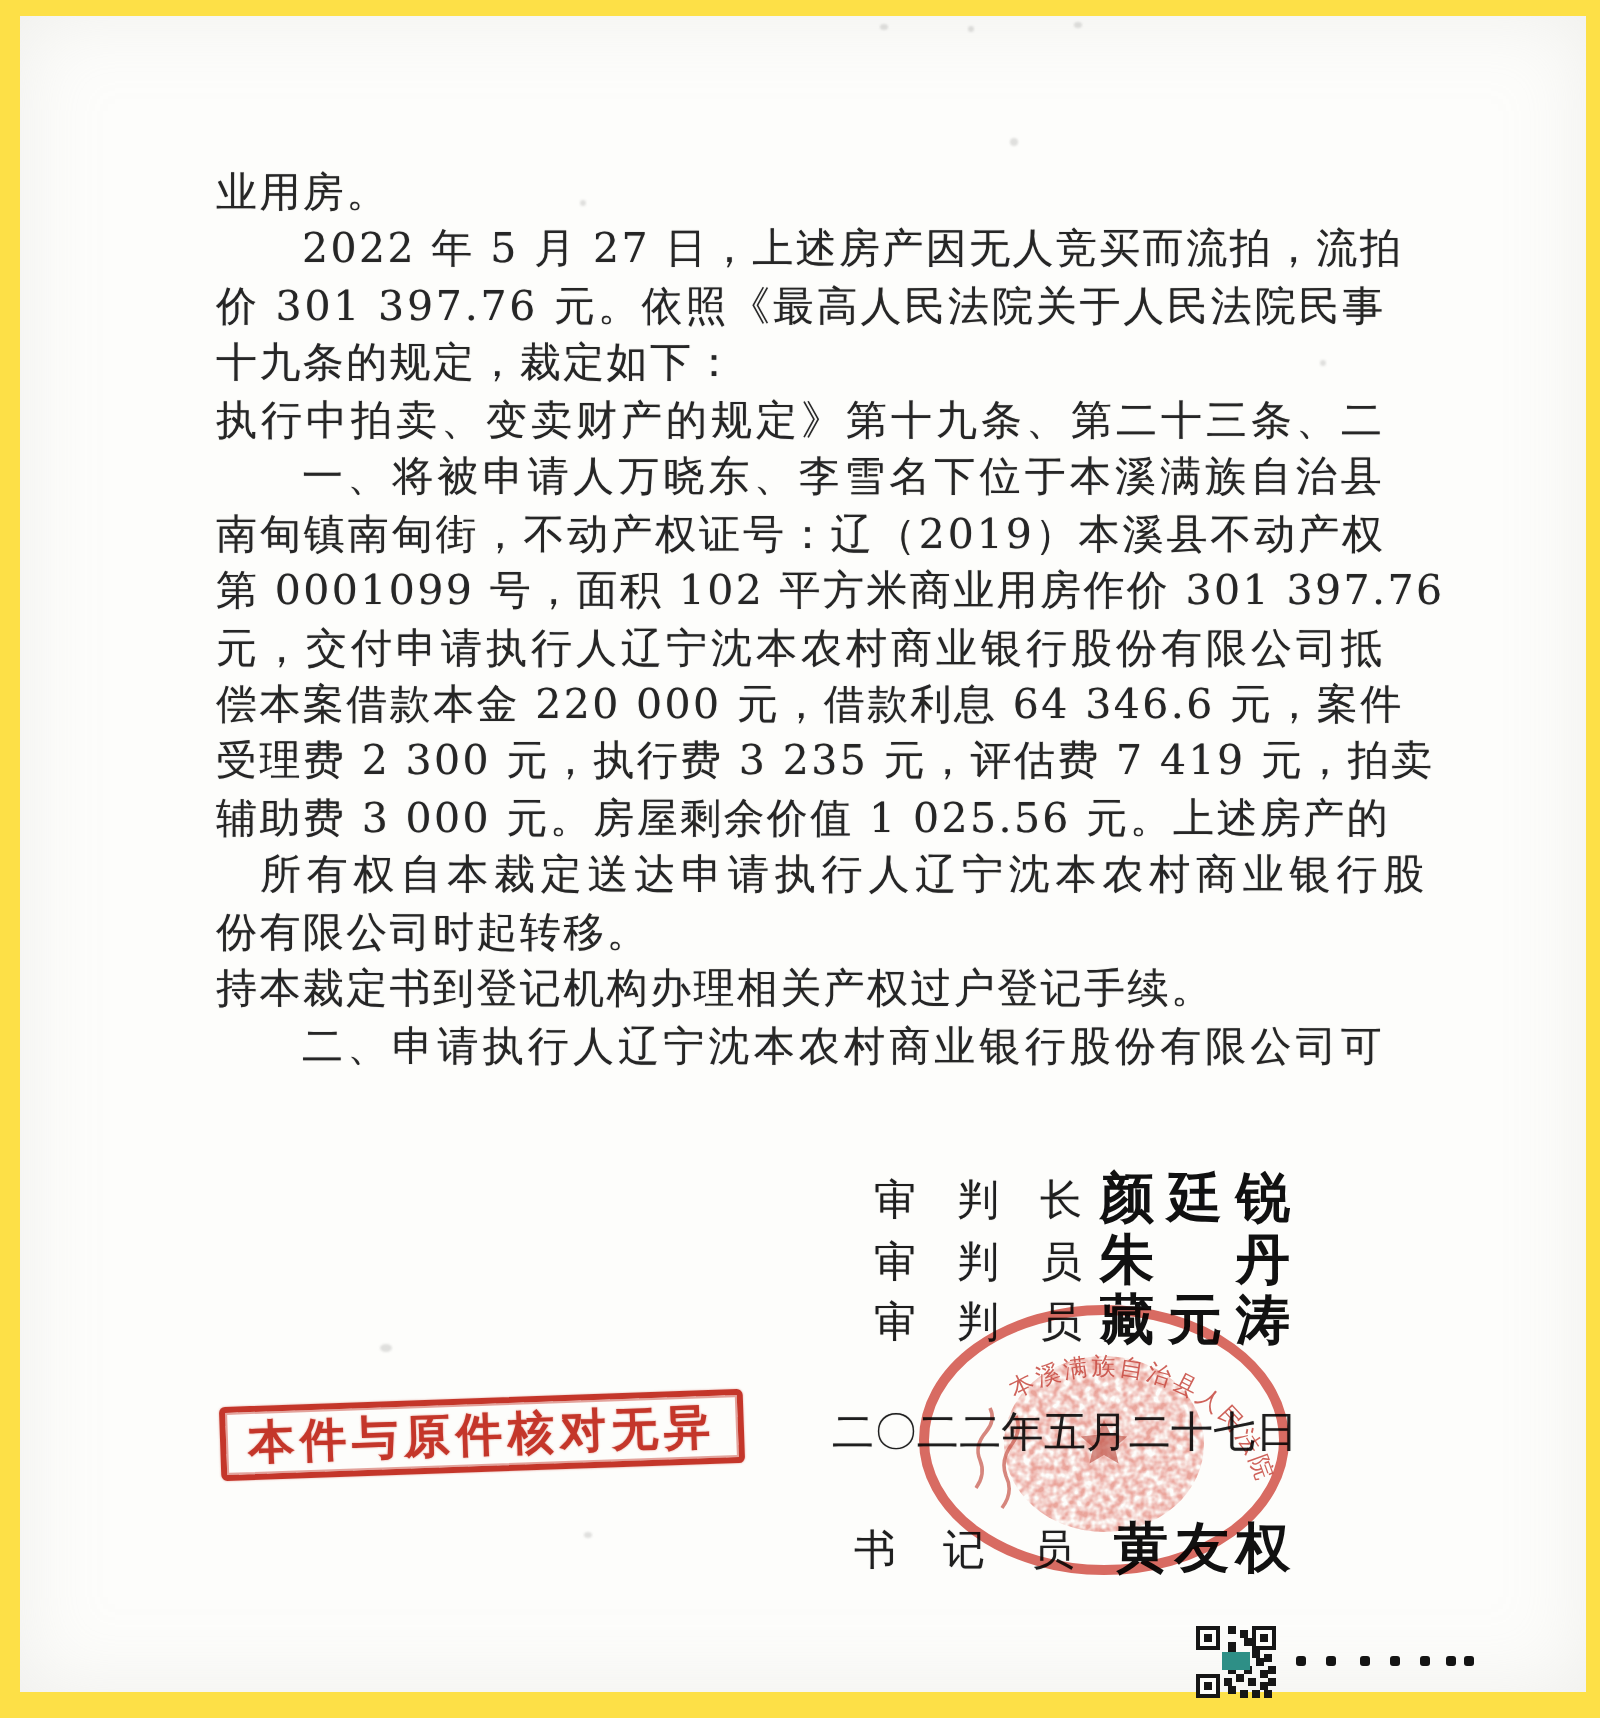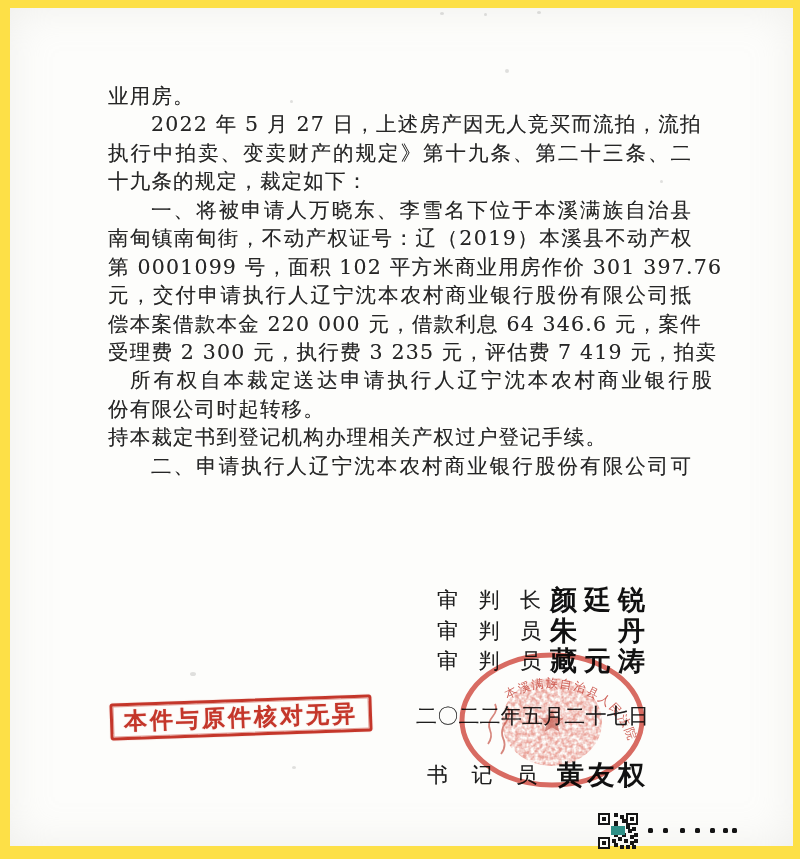--- a/index.html
+++ b/index.html
@@ -69,28 +69,30 @@
     <div class="speck" style="left:505px;top:69px;width:4px;height:4px;"></div>
     <div class="speck" style="left:290px;top:100px;width:3px;height:3px;"></div>
     <div class="speck" style="left:660px;top:180px;width:3px;height:3px;"></div>
     <div class="speck" style="left:190px;top:672px;width:6px;height:4px;"></div>
     <div class="speck" style="left:292px;top:766px;width:4px;height:3px;"></div>
   </div>
 
   <div class="doc-lines">
       <div class="line"><span>业用房。</span></div>
       <div class="line indent"><span>2022 年 5 月 27 日，上述房产因无人竞买而流拍，流拍</span></div>
+      <div class="line"><span style="letter-spacing: 1.39336px;">价 301 397.76 元。依照《最高人民法院关于人民法院民事</span></div>
+      <div class="line"><span>十九条的规定，裁定如下：</span></div>
       <div class="line"><span style="letter-spacing: 1.99988px;">执行中拍卖、变卖财产的规定》第十九条、第二十三条、二</span></div>
-      <div class="line"><span>十九条的规定，裁定如下：</span></div>
       <div class="line indent"><span style="letter-spacing: 2.08281px;">一、将被申请人万晓东、李雪名下位于本溪满族自治县</span></div>
       <div class="line"><span style="letter-spacing: 1.45781px;">南甸镇南甸街，不动产权证号：辽（2019）本溪县不动产权</span></div>
       <div class="line"><span>第 0001099 号，面积 102 平方米商业用房作价 301 397.76</span></div>
       <div class="line"><span style="letter-spacing: 1.99988px;">元，交付申请执行人辽宁沈本农村商业银行股份有限公司抵</span></div>
       <div class="line"><span>偿本案借款本金 220 000 元，借款利息 64 346.6 元，案件</span></div>
       <div class="line"><span>受理费 2 300 元，执行费 3 235 元，评估费 7 419 元，拍卖</span></div>
+      <div class="line"><span>辅助费 3 000 元。房屋剩余价值 1 025.56 元。上述房产的</span></div>
       <div class="line"><span style="letter-spacing: 2.9px; margin-left: 22px;">所有权自本裁定送达申请执行人辽宁沈本农村商业银行股</span></div>
       <div class="line"><span>份有限公司时起转移。</span></div>
       <div class="line"><span>持本裁定书到登记机构办理相关产权过户登记手续。</span></div>
       <div class="line indent"><span style="letter-spacing: 2.08281px;">二、申请执行人辽宁沈本农村商业银行股份有限公司可</span></div>
     </div>
 
   <div id="sig-block">
       <div class="sig-row" style="top: 585px;">
         <div class="sig-label">
           <span>审</span>

